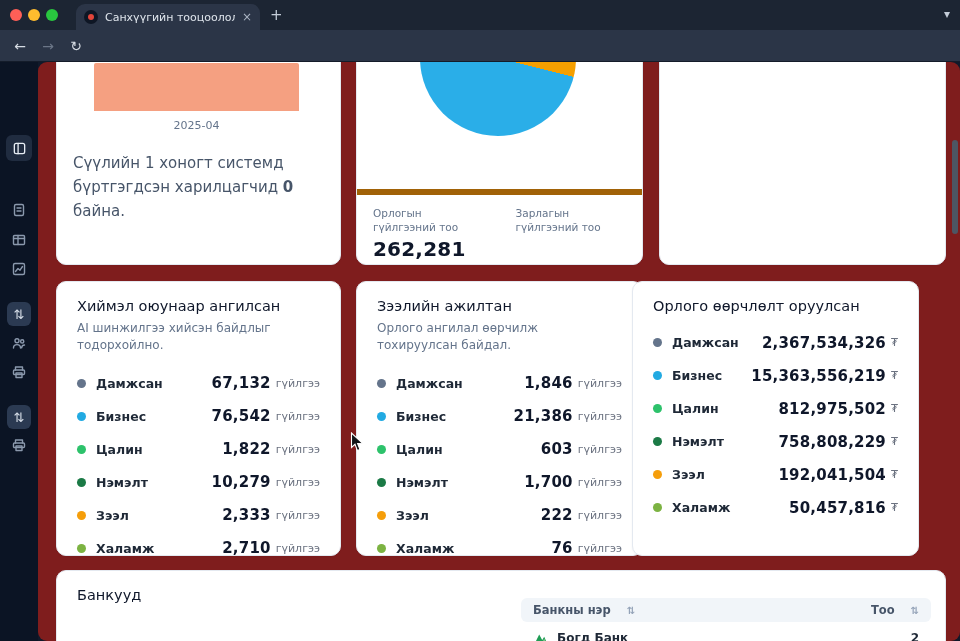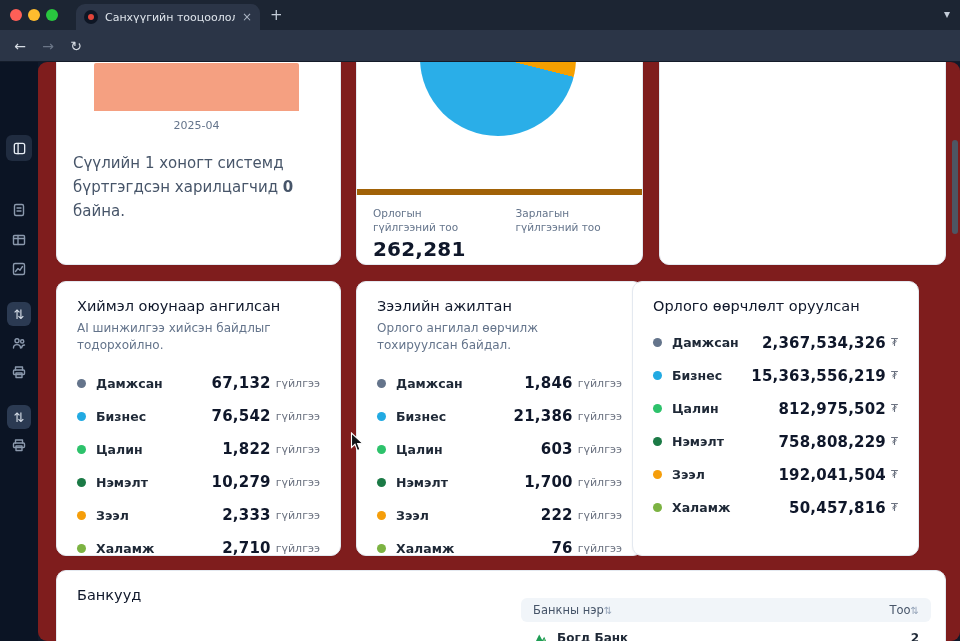--- a/index.html
+++ b/index.html
@@ -62,21 +62,21 @@
   .cat-row{display:flex;align-items:center;padding:7.5px 0;}
   .dot{width:9px;height:9px;border-radius:50%;flex:none;}
   .cat-label{font-size:12.5px;font-weight:600;color:#1f2937;margin-left:10px;}
   .cat-value{margin-left:auto;font-size:15px;font-weight:bold;color:#0f172a;letter-spacing:.2px;}
   .cat-suffix{font-size:11px;color:#6b7280;margin-left:5px;}
 
   
   .banks-card{padding:16px 20px;}
   .bank-table{position:absolute;left:464px;right:14px;top:27px;}
   .bank-head{display:flex;align-items:center;height:24px;background:#f1f5f9;border-radius:6px;padding:0 12px;}
-  .bank-head .col{font-size:11.5px;font-weight:400;color:#475569;display:flex;align-items:center;gap:0;}
+  .bank-head .col{font-size:11.5px;font-weight:700;color:#475569;display:flex;align-items:center;gap:16px;}
   .sorticon{font-size:10px;color:#94a3b8;}
   .bank-row{display:flex;align-items:center;padding:8px 12px 0 12px;}
   .bank-name{font-size:12px;font-weight:600;color:#1f2937;margin-left:8px;}
   .bank-count{margin-left:auto;font-size:12px;font-weight:600;color:#1f2937;}
 
   .cursor{position:absolute;left:312px;top:370px;z-index:50;}
   svg.lineicon{stroke:#8b99ad;fill:none;stroke-width:1.4;stroke-linecap:round;stroke-linejoin:round;}
 </style>
 </head>
 <body>

